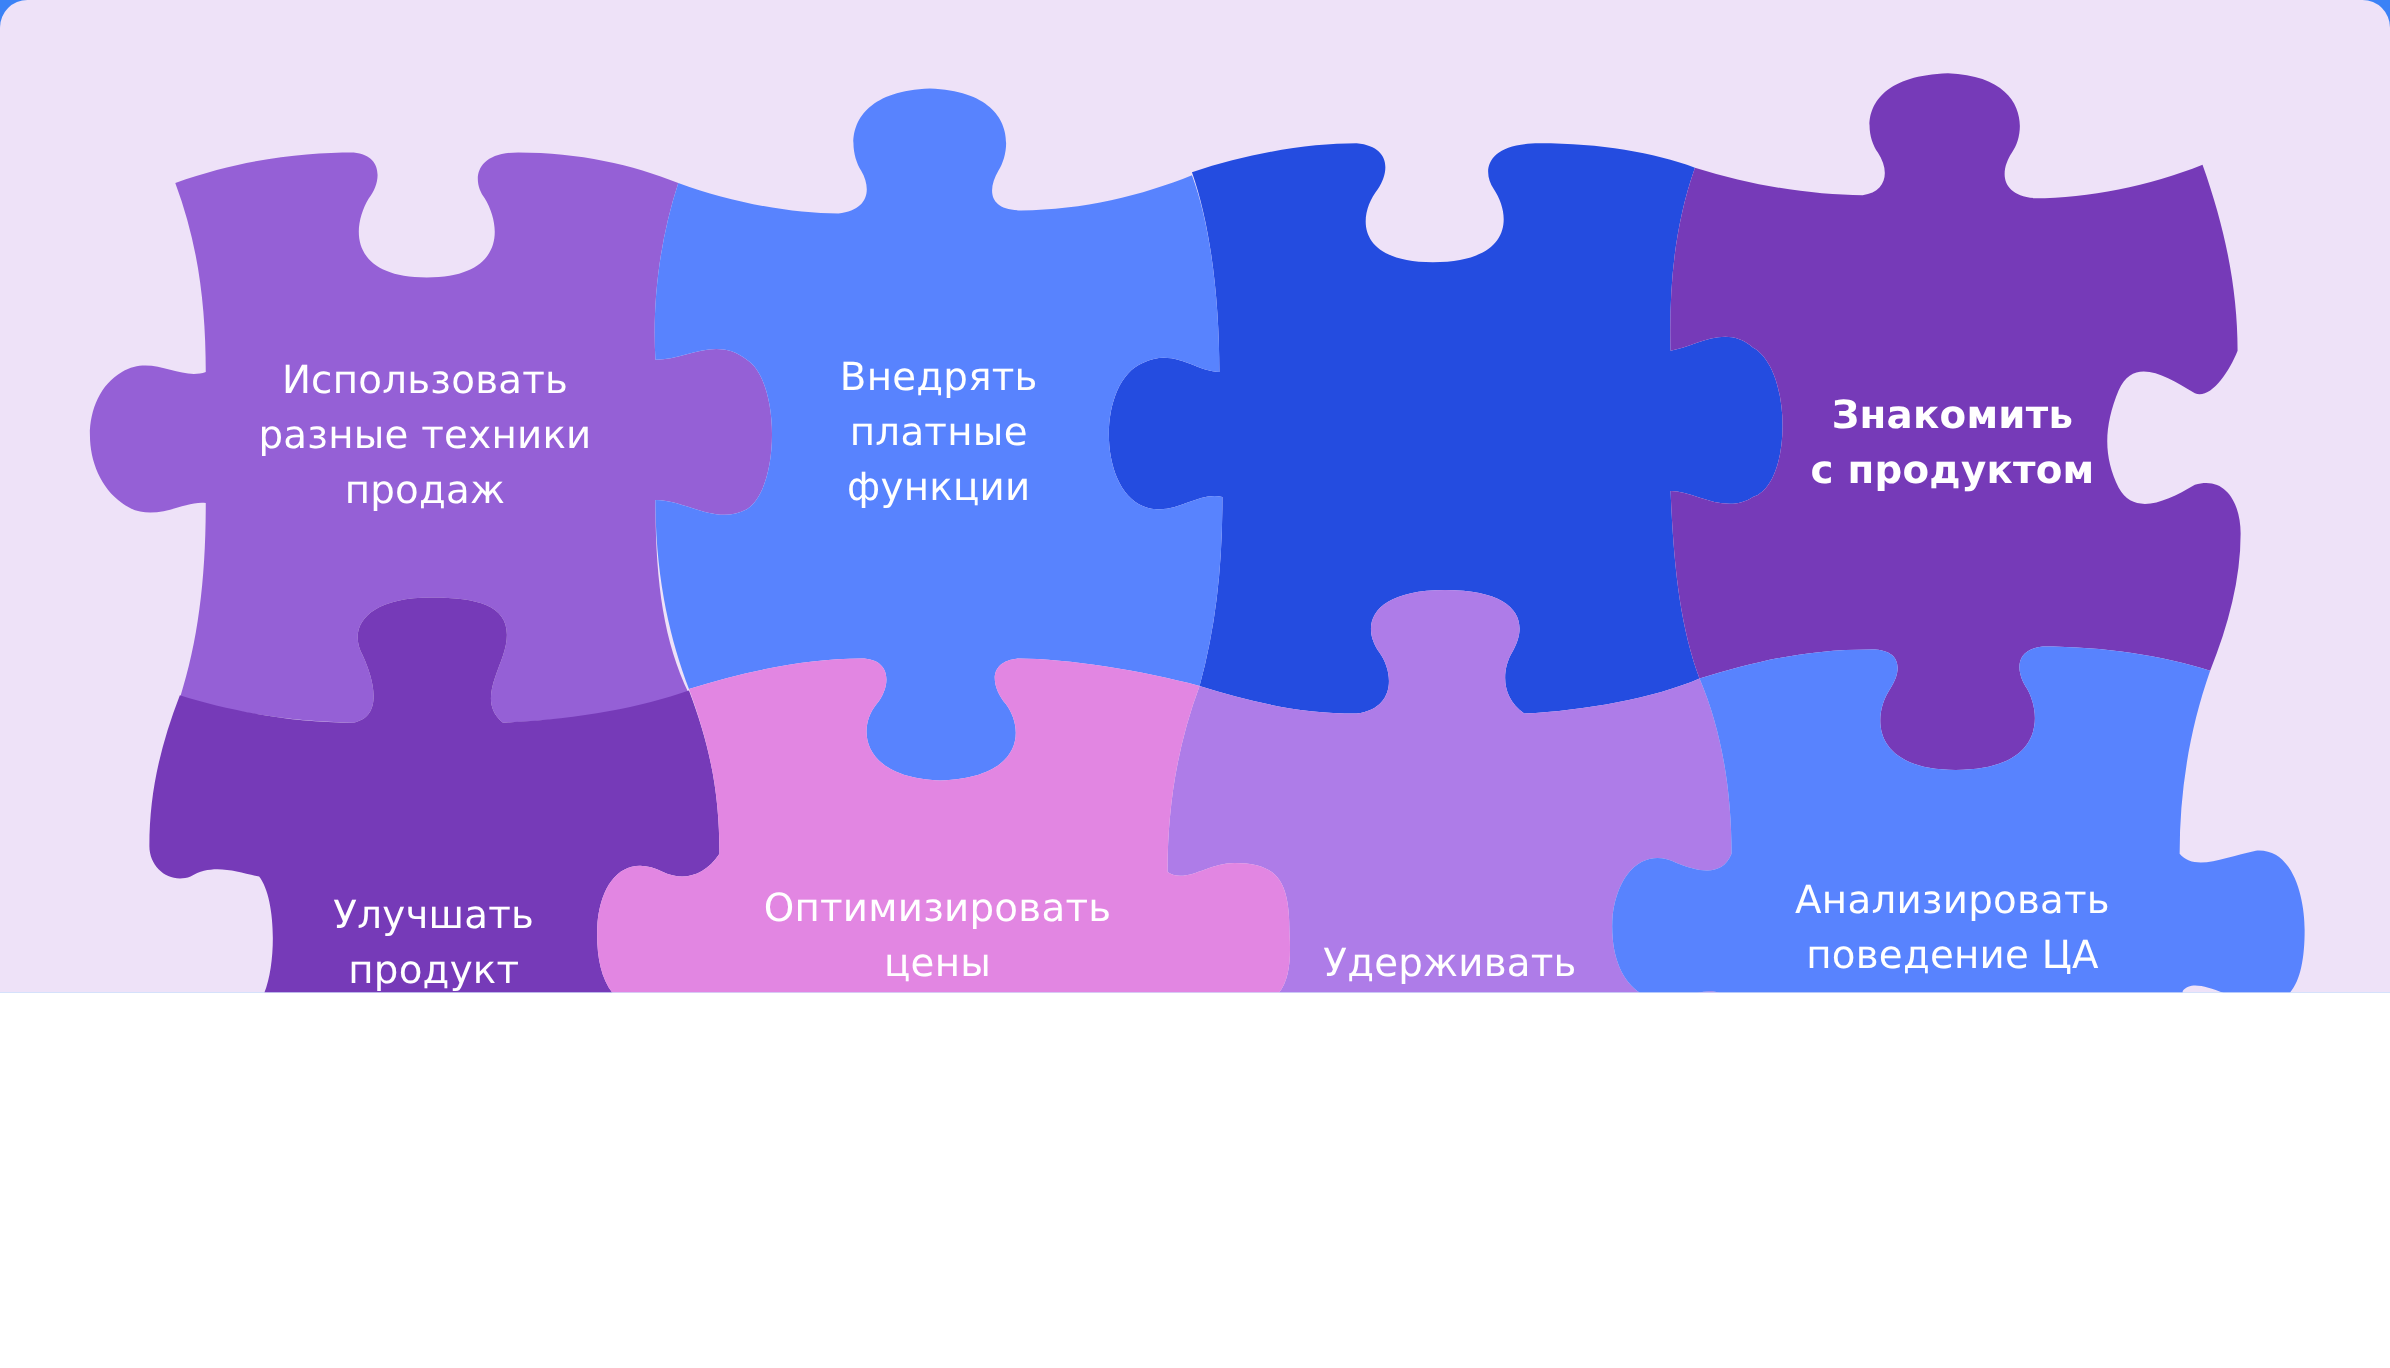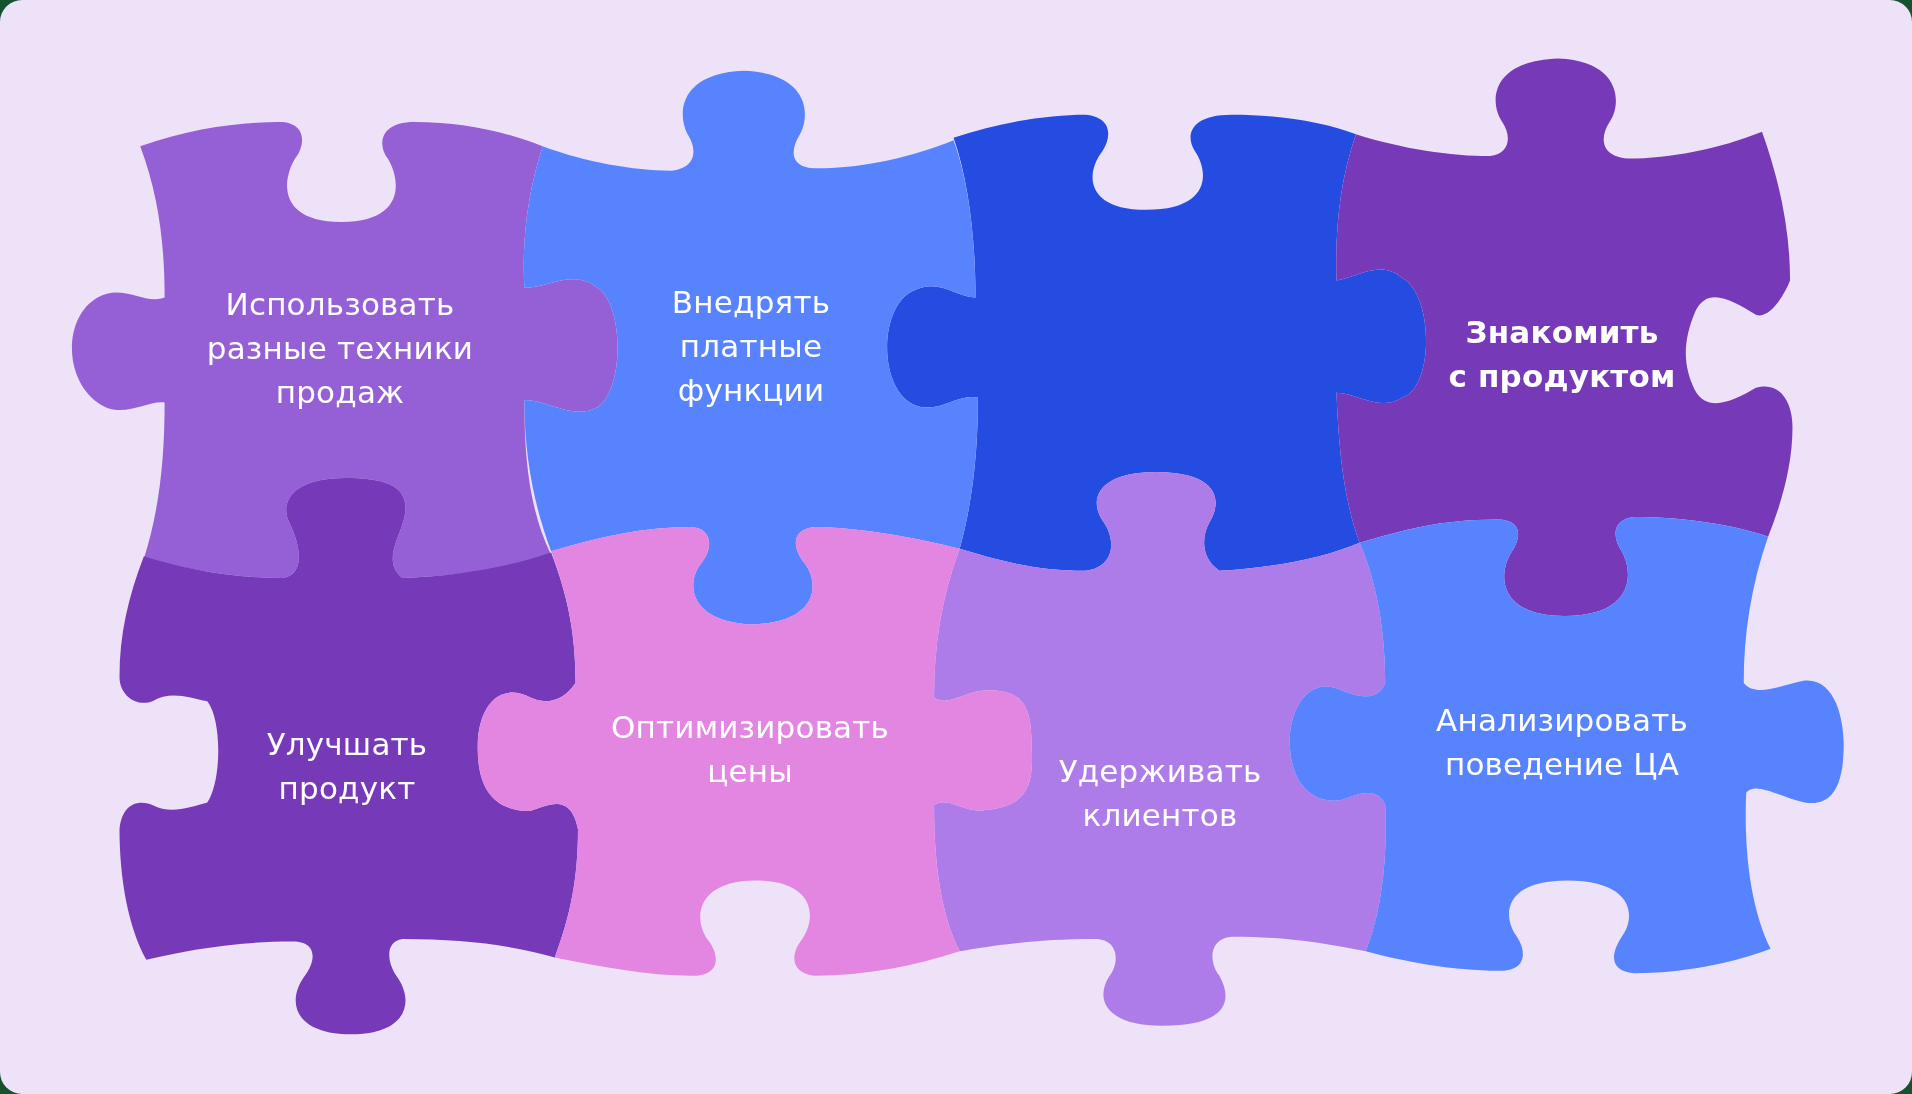--- a/index.html
+++ b/index.html
@@ -1,16 +1,16 @@
 <!DOCTYPE html>
 <html><head>
 <meta charset="utf-8">
 <style>
   html,body{margin:0;padding:0;background:#ffffff;}
-  .canvas{position:relative;width:1912px;height:1094px;overflow:hidden;background:#14532d;}
+  .canvas{position:relative;width:1912px;height:794px;overflow:hidden;background:#3b82f6;}
   .panel{position:absolute;left:0;top:0;width:1912px;height:1094px;border-radius:22px;background:#EEE2F8;}
   svg.puzzle{position:absolute;left:0;top:0;width:1912px;height:1094px;}
   .label{position:absolute;transform:translate(-50%,-50%);color:#ffffff;text-align:center;
     font-family:"DejaVu Sans","Liberation Sans",sans-serif;font-weight:500;font-size:31px;line-height:44px;
     white-space:pre-line;letter-spacing:0.2px;}
 </style>
 </head>
 <body>
 
 <div class="canvas">
@@ -231,21 +231,21 @@
   </svg>
 
   <div class="label" style="left:340px;top:348px;">Использовать
 разные техники
 продаж</div>
   <div class="label" style="left:751px;top:346px;">Внедрять
 платные
 функции</div>
   <div class="label" style="left:1562px;top:354px;font-weight:bold;">Знакомить
 с продуктом</div>
-  <div class="label" style="left:347px;top:754px;margin-top:12px;">Улучшать
+  <div class="label" style="left:347px;top:754px;">Улучшать
 продукт</div>
   <div class="label" style="left:750px;top:749px;">Оптимизировать
 цены</div>
   <div class="label" style="left:1160px;top:745px;margin-top:48px;">Удерживать
 клиентов</div>
   <div class="label" style="left:1562px;top:742px;">Анализировать
 поведение ЦА</div>
 </div>
 
 </body></html>

